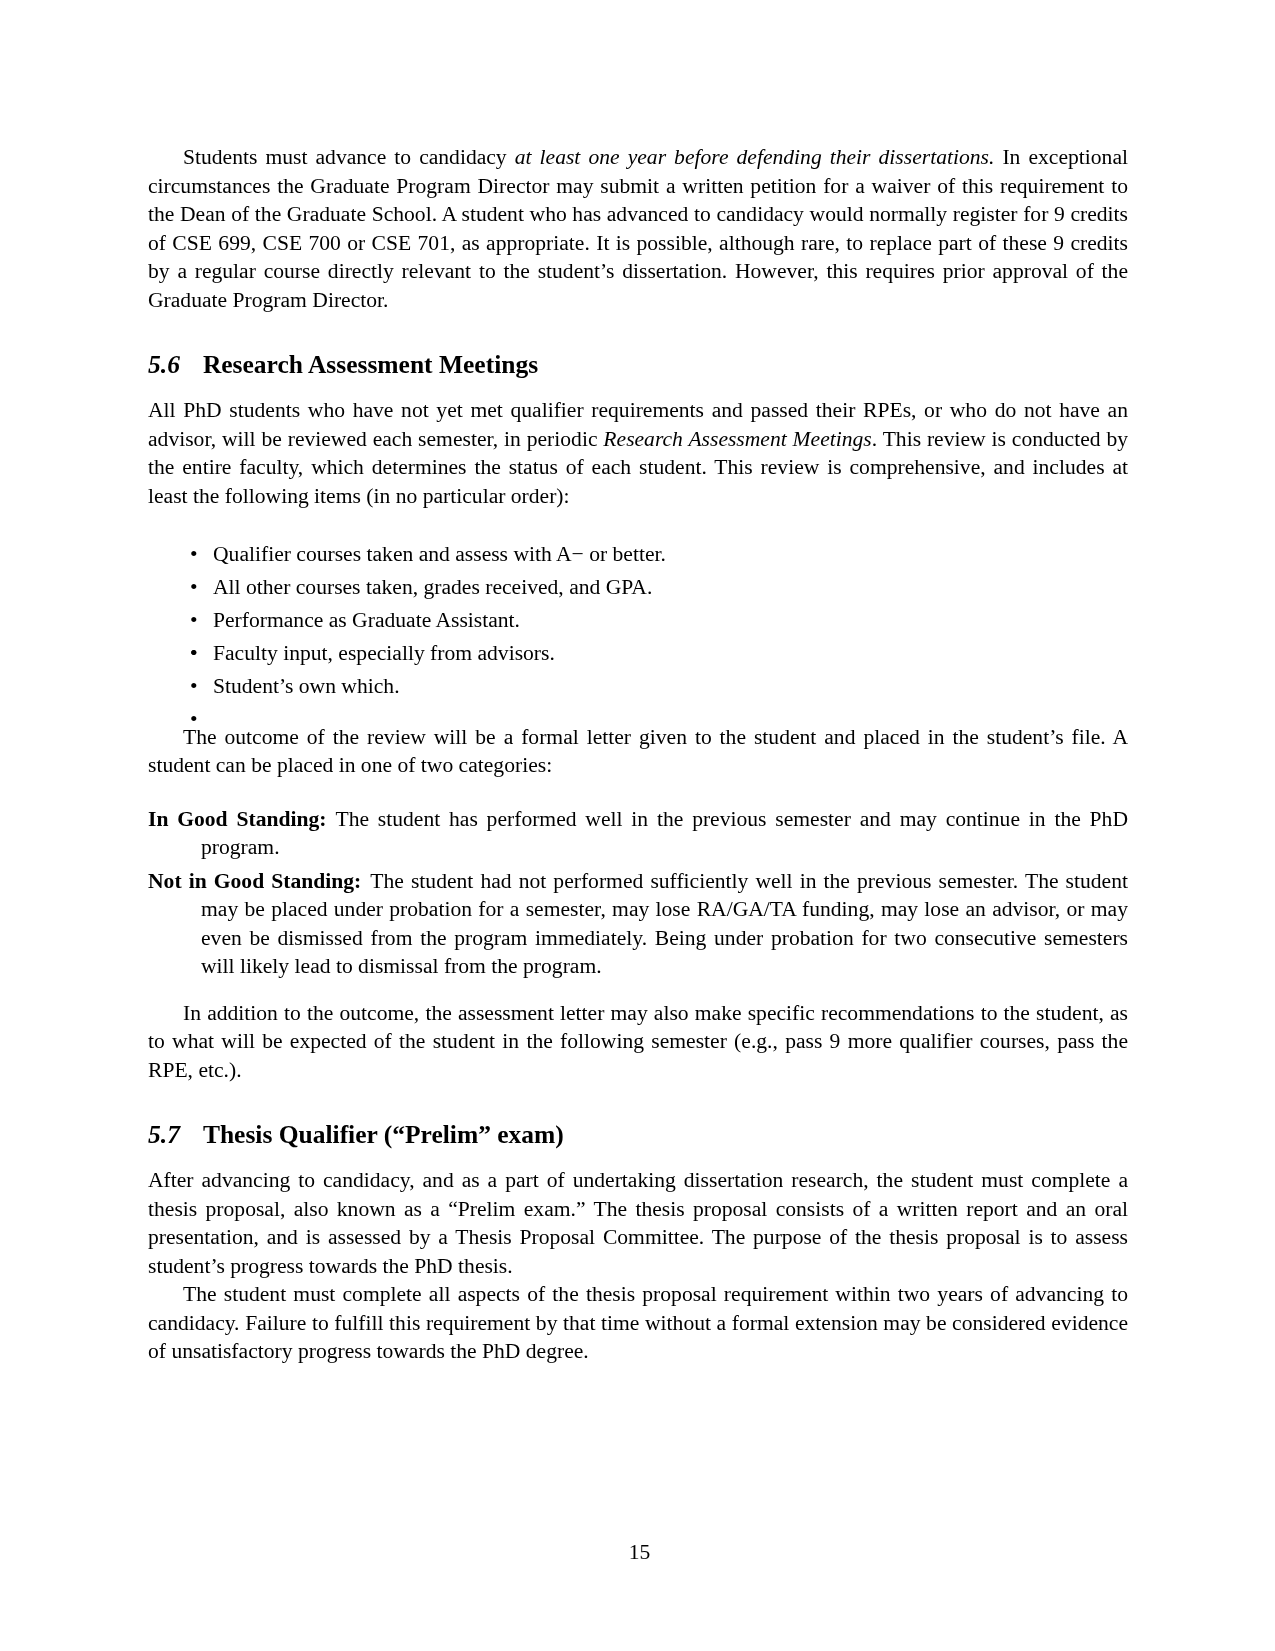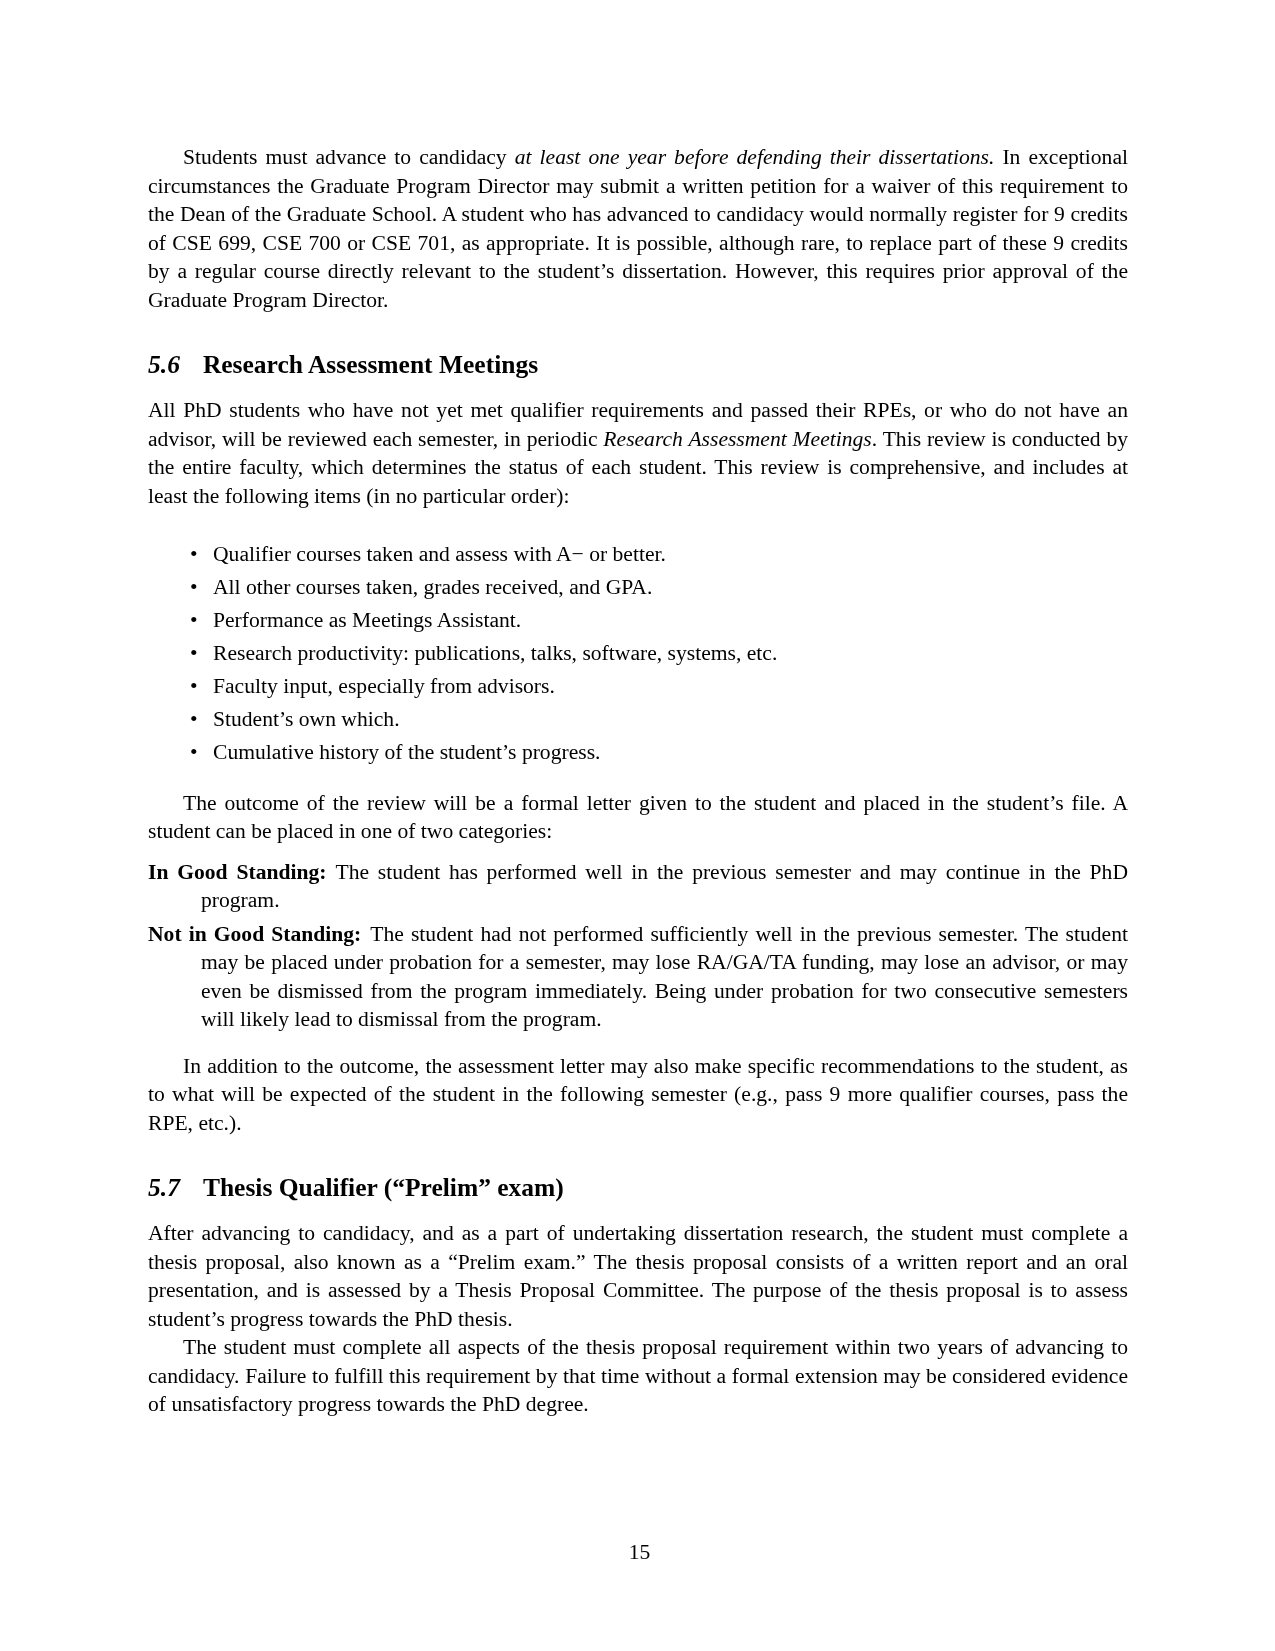--- a/index.html
+++ b/index.html
@@ -48,21 +48,21 @@
     margin-bottom: 4.5px;
   }
   ul.review li .marker {
     position: absolute;
     left: 42px; top: 0;
   }
 
   .after-list { margin-top: 22px; }
   .gap-md { margin-top: 18px; }
 
-  .deflist { margin-top: 12px; }
+  .deflist { margin-top: 25px; }
   .def-item {
     padding-left: 53px;
     text-indent: -53px;
     margin-top: 5px;
   }
   .def-item .label { font-weight: bold; margin-right: 9px; }
 
   .footer {
     position: absolute;
     top: 1538px; left: 2px;
@@ -90,37 +90,35 @@
       <li>
         <span class="marker">•</span>
         <span>Qualifier courses taken and assess with A− or better.</span>
       </li>
       <li>
         <span class="marker">•</span>
         <span>All other courses taken, grades received, and GPA.</span>
       </li>
       <li>
         <span class="marker">•</span>
-        <span>Performance as Meetings Assistant.</span>
+        <span>Performance as Graduate Assistant.</span>
       </li>
       <li>
         <span class="marker">•</span>
-        <span>Research productivity: publications, talks, software, systems, etc.</span>
       </li>
       <li>
         <span class="marker">•</span>
         <span>Faculty input, especially from advisors.</span>
       </li>
       <li>
         <span class="marker">•</span>
         <span>Student’s own which.</span>
       </li>
       <li>
         <span class="marker">•</span>
-        <span>Cumulative history of the student’s progress.</span>
       </li>
     </ul>
 
     <p class="indent after-list">The outcome of the review will be a formal letter given to the student and placed in the student’s file. A student can be placed in one of two categories:</p>
 
     <div class="deflist">
       <div class="def-item">
         <span class="label">In Good Standing:</span><span>The student has performed well in the previous semester and may continue in the PhD program.</span>
       </div>
       <div class="def-item">

